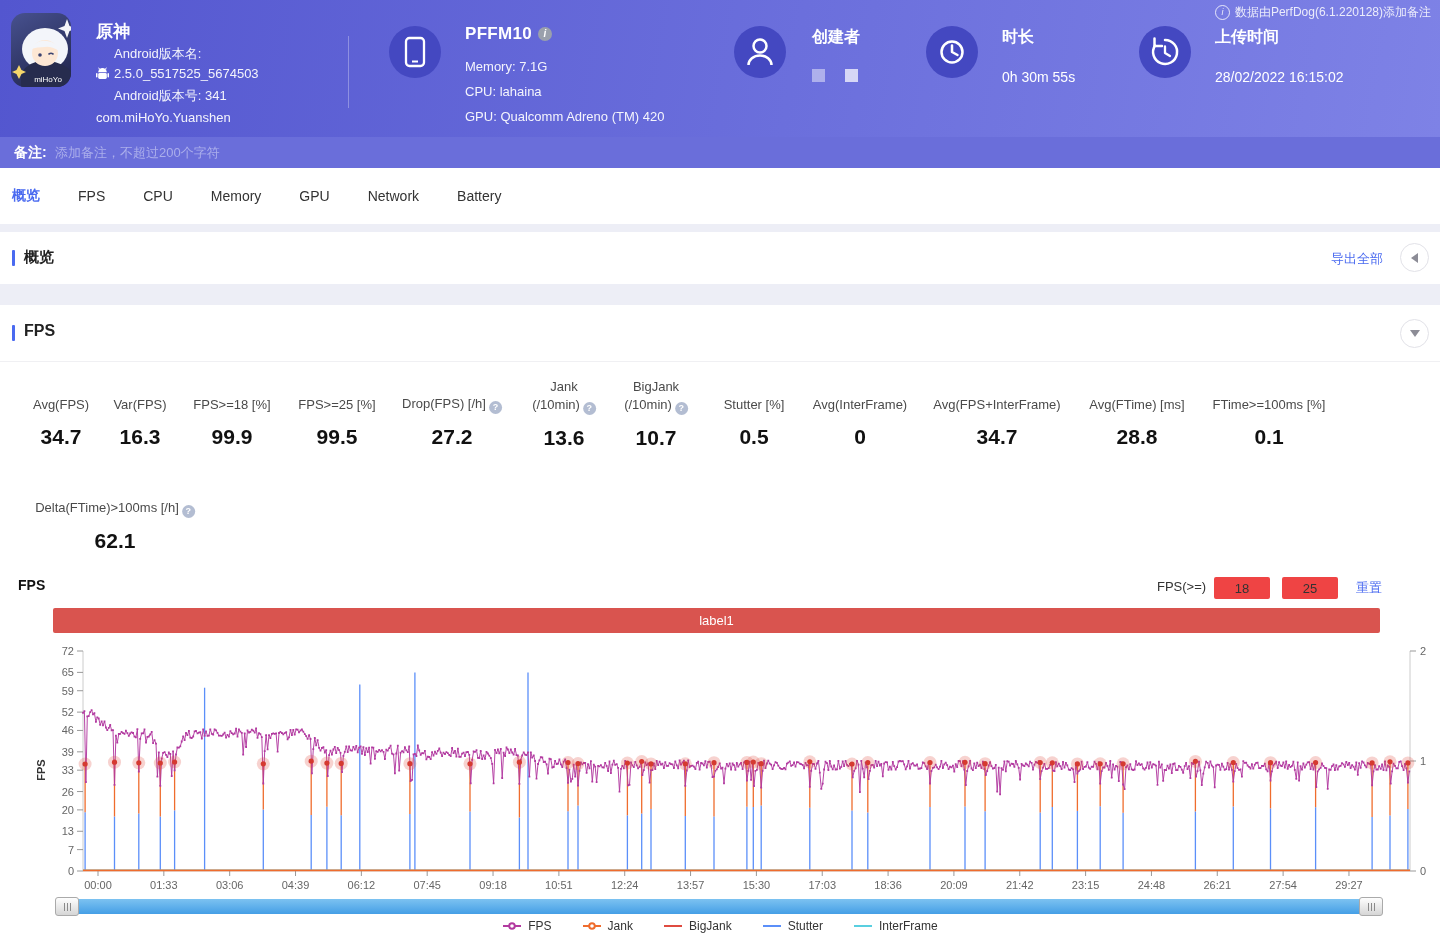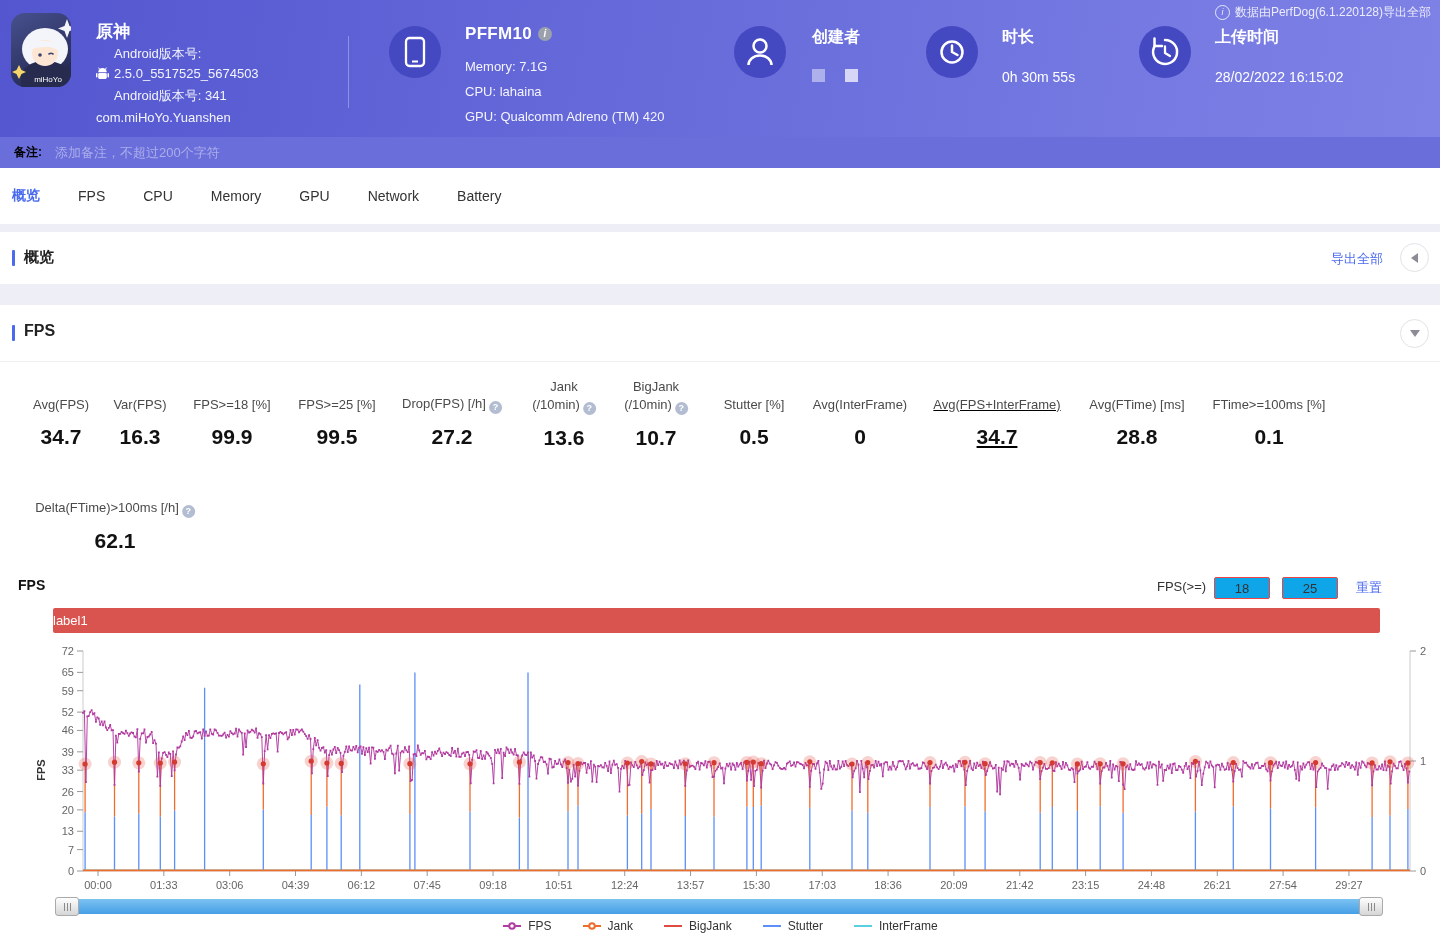--- a/index.html
+++ b/index.html
@@ -51,25 +51,25 @@
   .stat-label{min-height:36px;display:flex;flex-direction:column;justify-content:flex-end;
               font-size:13px;color:#4a4a4a;line-height:18px;white-space:nowrap;}
   .stat-value{margin-top:11px;font-size:21px;font-weight:bold;color:#111;}
   .help-ic{display:inline-block;width:13px;height:13px;border-radius:50%;background:#b3bdd2;
            color:#fff;font-size:9px;line-height:13px;font-weight:bold;text-align:center;
            vertical-align:-2px;margin-left:3px;}
 
   
   .chart-title{position:absolute;left:18px;top:577px;font-size:14px;font-weight:bold;color:#111;}
   .filter-label{position:absolute;left:1157px;top:579px;font-size:13px;color:#333;}
-  .thr-input{position:absolute;top:577px;width:56px;height:22px;border:1px solid #ef4444;border-radius:2px;
+  .thr-input{position:absolute;top:577px;width:56px;height:22px;border:3px solid #ef4444;border-radius:2px;
              text-align:center;font-size:13px;color:#333;font-family:"Liberation Sans",sans-serif;
-             box-sizing:border-box;background:#0ea5e9;}
+             box-sizing:border-box;background:#ef4444;}
   .banner{position:absolute;left:53px;top:608px;width:1327px;height:25px;background:#d9544f;
-          border-radius:2px;color:#fff;font-size:13px;line-height:25px;text-align:left;}
+          border-radius:2px;color:#fff;font-size:13px;line-height:25px;text-align:center;}
   .ax{font-size:11px;fill:#666;font-family:"Liberation Sans",sans-serif;}
   .axt{font-size:11px;fill:#333;font-weight:bold;font-family:"Liberation Sans",sans-serif;}
 
   
   .hscroll{position:absolute;left:55px;top:897px;width:1328px;height:19px;}
   .hs-blue{position:absolute;left:22px;top:2px;width:1284px;height:15px;border-radius:2px;
            background:linear-gradient(#7cc2f1,#459fe6);}
   .hs-handle{position:absolute;top:0;width:24px;height:19px;border:1px solid #aaa;border-radius:3px;
              background:linear-gradient(#fefefe,#d6d6d6);box-sizing:border-box;cursor:ew-resize;
              display:flex;align-items:center;justify-content:center;}
@@ -81,38 +81,38 @@
   .lg-item{display:flex;align-items:center;gap:6px;font-size:12px;color:#333;cursor:pointer;}
 </style>
 </head>
 <body>
 
 <div id="app">
 
   <div class="header">
     <div class="top-note">
       <span class="info-outline">i</span>
-      <span>数据由PerfDog(6.1.220128)导出全部</span>
+      <span>数据由PerfDog(6.1.220128)添加备注</span>
     </div>
 
     <div class="game-icon">
       <svg width="74" height="74" viewBox="0 0 74 74">
         <path d="M56 6 L58.5 13 L65 15.5 L58.5 18 L56 25 L53.5 18 L47 15.5 L53.5 13 Z" fill="#fff" opacity=".95"></path>
         <ellipse cx="34" cy="36" rx="23" ry="21" fill="#f3f5fa"></ellipse>
         <path d="M10 60 Q20 46 37 48 Q56 50 62 62 L62 74 L10 74 Z" fill="#272c4e"></path>
         <circle cx="34" cy="40" r="13" fill="#fde7d4"></circle>
         <path d="M20 36 Q26 26 36 28 Q46 29 48 38 Q40 33 34 34 Q26 34 20 36" fill="#f3f5fa"></path>
         <circle cx="29" cy="42" r="1.8" fill="#3c4370"></circle>
         <path d="M38 41 q2 -1.5 4 0" stroke="#3c4370" stroke-width="1.6" fill="none" stroke-linecap="round"></path>
         <path d="M8 52 L10.5 57 L15 59 L10.5 61 L8 66 L5.5 61 L1 59 L5.5 57 Z" fill="#f5d66a"></path>
         <text x="37" y="69" text-anchor="middle" font-size="8" fill="#fff" font-family="Liberation Sans,sans-serif">miHoYo</text>
       </svg>
     </div>
     <div class="hdr-title" style="left:96px;top:20px;">原神</div>
-    <div class="hdr-sub" style="left:114px;top:45px;">Android版本号:</div>
+    <div class="hdr-sub" style="left:114px;top:45px;">Android版本名:</div>
     <div class="hdr-sub" style="left:96px;top:66px;display:flex;align-items:center;gap:5px;">
       <svg width="13" height="14" viewBox="0 0 13 14">
         <path d="M2.2 5.2 a4.3 4.3 0 0 1 8.6 0 z" fill="#fff"></path>
         <line x1="3.6" y1="2.2" x2="2.6" y2="0.7" stroke="#fff" stroke-width="1"></line>
         <line x1="9.4" y1="2.2" x2="10.4" y2="0.7" stroke="#fff" stroke-width="1"></line>
         <rect x="2.2" y="6" width="8.6" height="6" rx="1.4" fill="#fff"></rect>
         <rect x="0" y="6" width="1.5" height="4.6" rx="0.75" fill="#fff"></rect>
         <rect x="11.5" y="6" width="1.5" height="4.6" rx="0.75" fill="#fff"></rect>
       </svg>
       <span>2.5.0_5517525_5674503</span>
@@ -159,21 +159,21 @@
         <path d="M16 19.5 A12 12 0 1 0 26 14" fill="none" stroke="#fff" stroke-width="2.5" stroke-linecap="round"></path>
         <path d="M15.5 12.5 L15.5 20 L23 20" fill="none" stroke="#fff" stroke-width="2.5" stroke-linecap="round" stroke-linejoin="round"></path>
         <path d="M26 20.5 V27 L31 30" stroke="#fff" stroke-width="2.3" fill="none" stroke-linecap="round" stroke-linejoin="round"></path>
       </svg>
     </div>
     <div class="hdr-label" style="left:1215px;top:27px;">上传时间</div>
     <div class="hdr-value" style="left:1215px;top:69px;">28/02/2022 16:15:02</div>
   </div>
 
   <div class="note-bar">
-    <span style="position:absolute;left:14px;top:0;line-height:31px;font-size:12px;font-weight:bold;color:#000000;">备注:</span>
+    <span style="position:absolute;left:14px;top:0;line-height:31px;font-size:14px;font-weight:bold;color:#ffffff;">备注:</span>
     <span style="position:absolute;left:55px;top:0;line-height:31px;font-size:13px;color:#abaeeb;">添加备注，不超过200个字符</span>
   </div>
 
   <div class="tab-bar">
       <div class="tab active">概览</div>
       <div class="tab">FPS</div>
       <div class="tab">CPU</div>
       <div class="tab">Memory</div>
       <div class="tab">GPU</div>
       <div class="tab">Network</div>
@@ -250,21 +250,21 @@
           <span>Stutter [%]</span>
         </div>
         <div class="stat-value">0.5</div>
       </div>
       <div class="stat" style="left: 860px; top: 378px;">
         <div class="stat-label">
           <span>Avg(InterFrame)</span>
         </div>
         <div class="stat-value">0</div>
       </div>
-      <div class="stat" style="left: 997px; top: 378px; text-decoration: underline;">
+      <div class="stat" style="left: 997px; top: 378px;">
         <div class="stat-label">
           <span>Avg(FPS+InterFrame)</span>
         </div>
         <div class="stat-value">34.7</div>
       </div>
       <div class="stat" style="left: 1137px; top: 378px;">
         <div class="stat-label">
           <span>Avg(FTime) [ms]</span>
         </div>
         <div class="stat-value">28.8</div>

